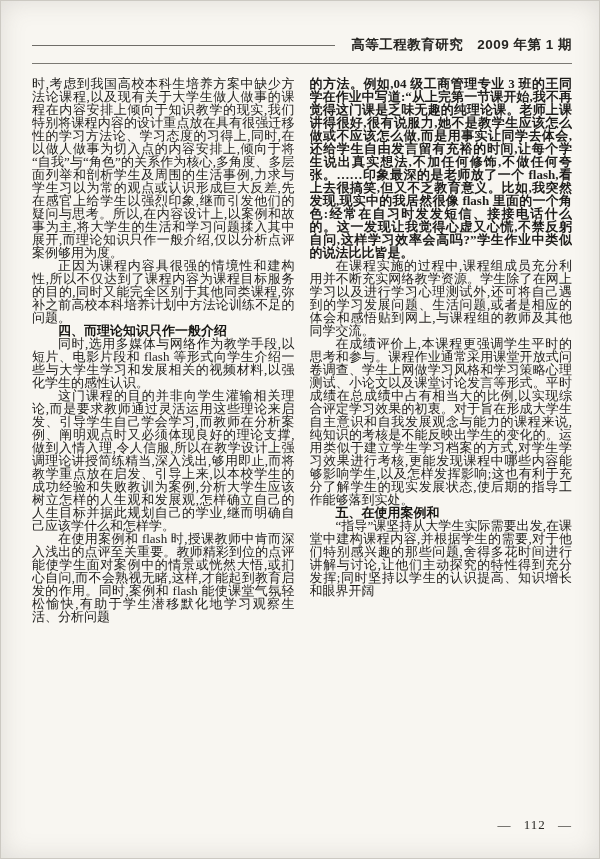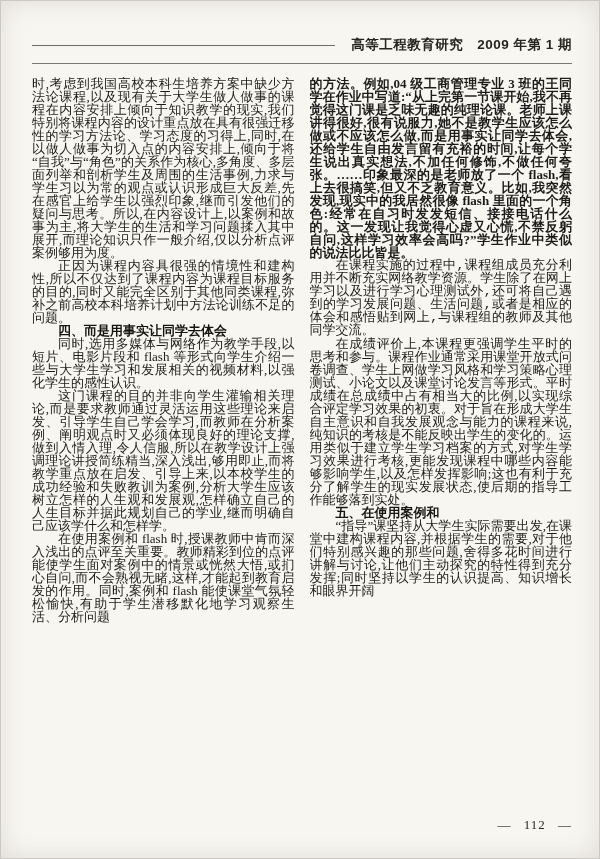--- a/index.html
+++ b/index.html
@@ -84,28 +84,28 @@
   <div class="header">
     <div class="header-rule-left"></div>
     <div class="header-title">高等工程教育研究　2009 年第 1 期</div>
   </div>
   <div class="header-rule"></div>
 
   <div class="content">
     <div class="column" id="col-left">
         <p class="para" style="color: rgb(29, 28, 26);">时,考虑到我国高校本科生培养方案中缺少方法论课程,以及现有关于大学生做人做事的课程在内容安排上倾向于知识教学的现实,我们特别将课程内容的设计重点放在具有很强迁移性的学习方法论、学习态度的习得上,同时,在以做人做事为切入点的内容安排上,倾向于将“自我”与“角色”的关系作为核心,多角度、多层面列举和剖析学生及周围的生活事例,力求与学生习以为常的观点或认识形成巨大反差,先在感官上给学生以强烈印象,继而引发他们的疑问与思考。所以,在内容设计上,以案例和故事为主,将大学生的生活和学习问题揉入其中展开,而理论知识只作一般介绍,仅以分析点评案例够用为度。</p>
         <p class="para indent" style="color: rgb(29, 28, 26);">正因为课程内容具很强的情境性和建构性,所以不仅达到了课程内容为课程目标服务的目的,同时又能完全区别于其他同类课程,弥补之前高校本科培养计划中方法论训练不足的问题。</p>
-        <p class="para indent heading">四、而是用事实让同学去体会</p>
+        <p class="para indent heading">四、而理论知识只作一般介绍</p>
         <p class="para indent" style="color: rgb(29, 28, 26);">同时,选用多媒体与网络作为教学手段,以短片、电影片段和 flash 等形式向学生介绍一些与大学生学习和发展相关的视频材料,以强化学生的感性认识。</p>
         <p class="para indent" style="color: rgb(29, 28, 26);">这门课程的目的并非向学生灌输相关理论,而是要求教师通过灵活运用这些理论来启发、引导学生自己学会学习,而教师在分析案例、阐明观点时又必须体现良好的理论支撑,做到入情入理,令人信服,所以在教学设计上强调理论讲授简练精当,深入浅出,够用即止,而将教学重点放在启发、引导上来,以本校学生的成功经验和失败教训为案例,分析大学生应该树立怎样的人生观和发展观,怎样确立自己的人生目标并据此规划自己的学业,继而明确自己应该学什么和怎样学。</p>
         <p class="para indent" style="color: rgb(29, 28, 26);">在使用案例和 flash 时,授课教师中肯而深入浅出的点评至关重要。教师精彩到位的点评能使学生面对案例中的情景或恍然大悟,或扪心自问,而不会熟视无睹,这样,才能起到教育启发的作用。同时,案例和 flash 能使课堂气氛轻松愉快,有助于学生潜移默化地学习观察生活、分析问题</p>
       </div>
     <div class="column" id="col-right">
         <p class="para" style="color: rgb(29, 28, 26); font-weight: bold;">的方法。例如,04 级工商管理专业 3 班的王同学在作业中写道:“从上完第一节课开始,我不再觉得这门课是乏味无趣的纯理论课。老师上课讲得很好,很有说服力,她不是教学生应该怎么做或不应该怎么做,而是用事实让同学去体会,还给学生自由发言留有充裕的时间,让每个学生说出真实想法,不加任何修饰,不做任何夸张。……印象最深的是老师放了一个 flash,看上去很搞笑,但又不乏教育意义。比如,我突然发现,现实中的我居然很像 flash 里面的一个角色:经常在自习时发发短信、接接电话什么的。这一发现让我觉得心虚又心慌,不禁反躬自问,这样学习效率会高吗?”学生作业中类似的说法比比皆是。</p>
-        <p class="para indent" style="color: rgb(29, 28, 26); font-family: Liberation Mono, monospace;">在课程实施的过程中,课程组成员充分利用并不断充实网络教学资源。学生除了在网上学习以及进行学习心理测试外,还可将自己遇到的学习发展问题、生活问题,或者是相应的体会和感悟贴到网上,与课程组的教师及其他同学交流。</p>
+        <p class="para indent" style="color: rgb(29, 28, 26);">在课程实施的过程中,课程组成员充分利用并不断充实网络教学资源。学生除了在网上学习以及进行学习心理测试外,还可将自己遇到的学习发展问题、生活问题,或者是相应的体会和感悟贴到网上,与课程组的教师及其他同学交流。</p>
         <p class="para indent" style="color: rgb(29, 28, 26);">在成绩评价上,本课程更强调学生平时的思考和参与。课程作业通常采用课堂开放式问卷调查、学生上网做学习风格和学习策略心理测试、小论文以及课堂讨论发言等形式。平时成绩在总成绩中占有相当大的比例,以实现综合评定学习效果的初衷。对于旨在形成大学生自主意识和自我发展观念与能力的课程来说,纯知识的考核是不能反映出学生的变化的。运用类似于建立学生学习档案的方式,对学生学习效果进行考核,更能发现课程中哪些内容能够影响学生,以及怎样发挥影响;这也有利于充分了解学生的现实发展状态,使后期的指导工作能够落到实处。</p>
         <p class="para indent heading">五、在使用案例和</p>
         <p class="para indent" style="color: rgb(29, 28, 26);">“指导”课坚持从大学生实际需要出发,在课堂中建构课程内容,并根据学生的需要,对于他们特别感兴趣的那些问题,舍得多花时间进行讲解与讨论,让他们主动探究的特性得到充分发挥;同时坚持以学生的认识提高、知识增长和眼界开阔</p>
       </div>
   </div>
 
   <div class="footer">
     <span>— 112 —</span>
   </div>
 </div>

